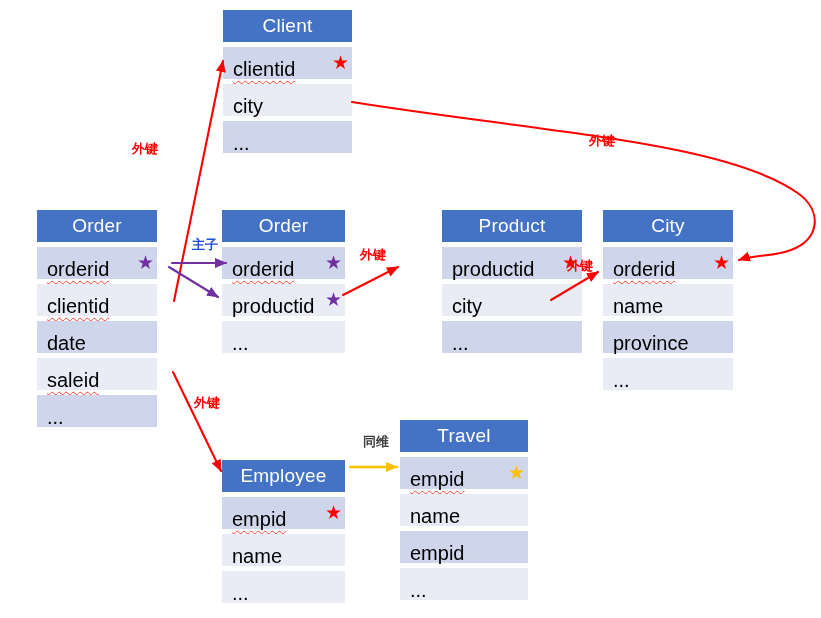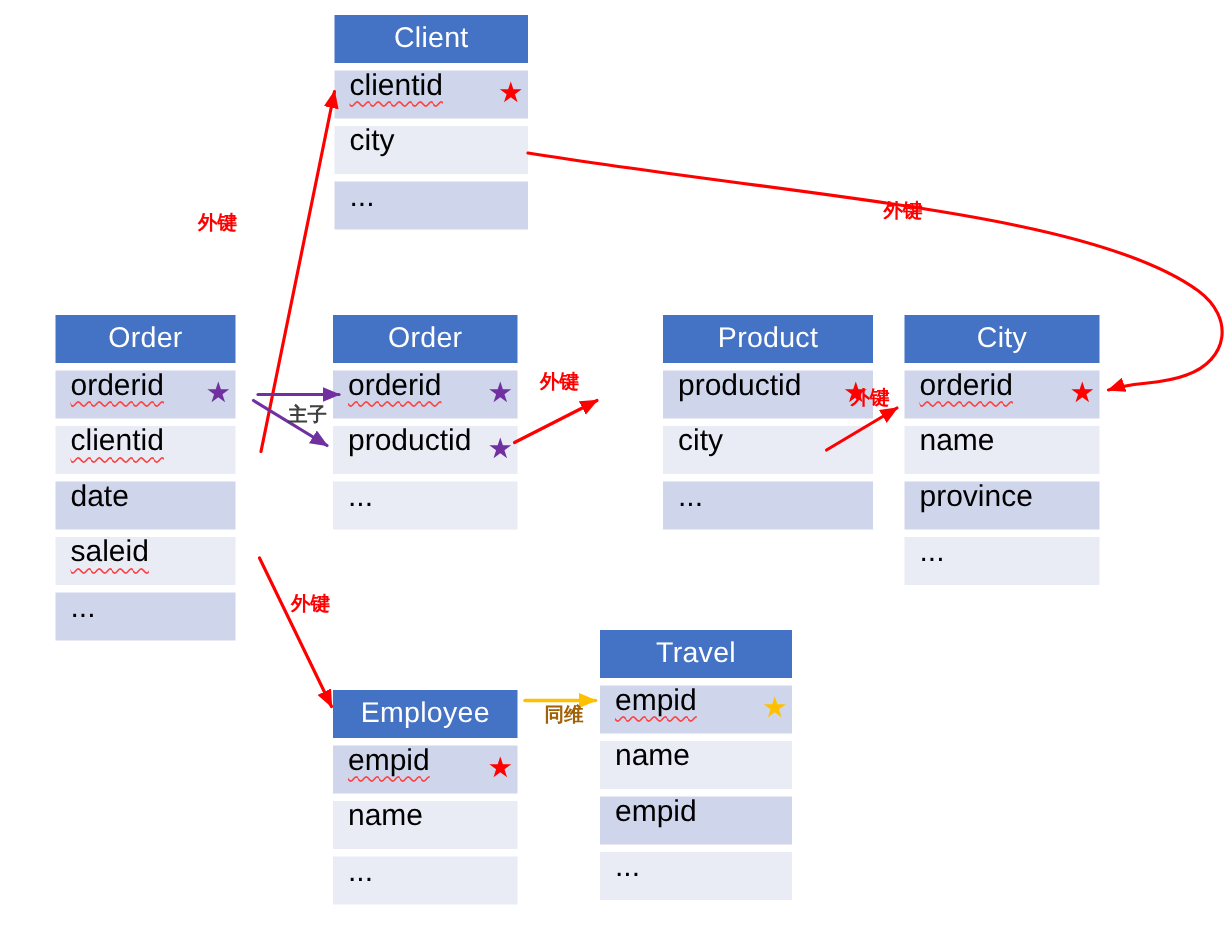--- a/index.html
+++ b/index.html
@@ -28,21 +28,21 @@
     display: flex;
     align-items: center;
     justify-content: center;
     letter-spacing: 0.2px;
   }
   .table-row {
     position: relative;
     height: 32px;
     margin-top: 5px;
     display: flex;
-    align-items: flex-start;
+    align-items: flex-end;
     padding-left: 10px;
     box-sizing: border-box;
     font-size: 20px;
     color: var(--field-text);
   }
   .row-dark  { background: var(--row-dark); }
   .row-light { background: var(--row-light); }
   .field-name { line-height: 1; }
   .misspelled {
     text-decoration-line: underline;
@@ -218,20 +218,20 @@
       <path d="M172,263 L226,263" fill="none" stroke="#7030A0" stroke-width="2.1" stroke-linecap="round" marker-end="url(#arrow-purple)"></path>
       <path d="M169,267 L218,297" fill="none" stroke="#7030A0" stroke-width="2.1" stroke-linecap="round" marker-end="url(#arrow-purple)"></path>
       <path d="M343,295 L398,267" fill="none" stroke="#FF0000" stroke-width="2.1" stroke-linecap="round" marker-end="url(#arrow-red)"></path>
       <path d="M551,300 L598,272" fill="none" stroke="#FF0000" stroke-width="2.1" stroke-linecap="round" marker-end="url(#arrow-red)"></path>
       <path d="M352,102 C540,132 728,142 799,194 C823,212 819,240 791,250 C773,257 757,254 739,260" fill="none" stroke="#FF0000" stroke-width="2.1" stroke-linecap="round" marker-end="url(#arrow-red)"></path>
       <path d="M173,372 L221,471" fill="none" stroke="#FF0000" stroke-width="2.1" stroke-linecap="round" marker-end="url(#arrow-red)"></path>
       <path d="M350,467 L397,467" fill="none" stroke="#FFC000" stroke-width="2.4" stroke-linecap="round" marker-end="url(#arrow-gold)"></path>
     </svg>
   <div id="labels-layer">
       <div class="rel-label" style="left: 145px; top: 148px; color: rgb(255, 0, 0);">外键</div>
-      <div class="rel-label" style="left: 205px; top: 244px; color: #404040; margin-top: 32px;">主子</div>
+      <div class="rel-label" style="left: 205px; top: 244px; color: #1d4ed8;">主子</div>
       <div class="rel-label" style="left: 373px; top: 254px; color: rgb(255, 0, 0);">外键</div>
       <div class="rel-label" style="left: 580px; top: 265px; color: rgb(255, 0, 0);">外键</div>
       <div class="rel-label" style="left: 602px; top: 140px; color: rgb(255, 0, 0);">外键</div>
       <div class="rel-label" style="left: 207px; top: 402px; color: rgb(255, 0, 0);">外键</div>
-      <div class="rel-label" style="left: 376px; top: 441px; color: #a16207; margin-top: 35px;">同维</div>
+      <div class="rel-label" style="left: 376px; top: 441px; color: #404040;">同维</div>
     </div>
 </div>
 
 </body></html>

